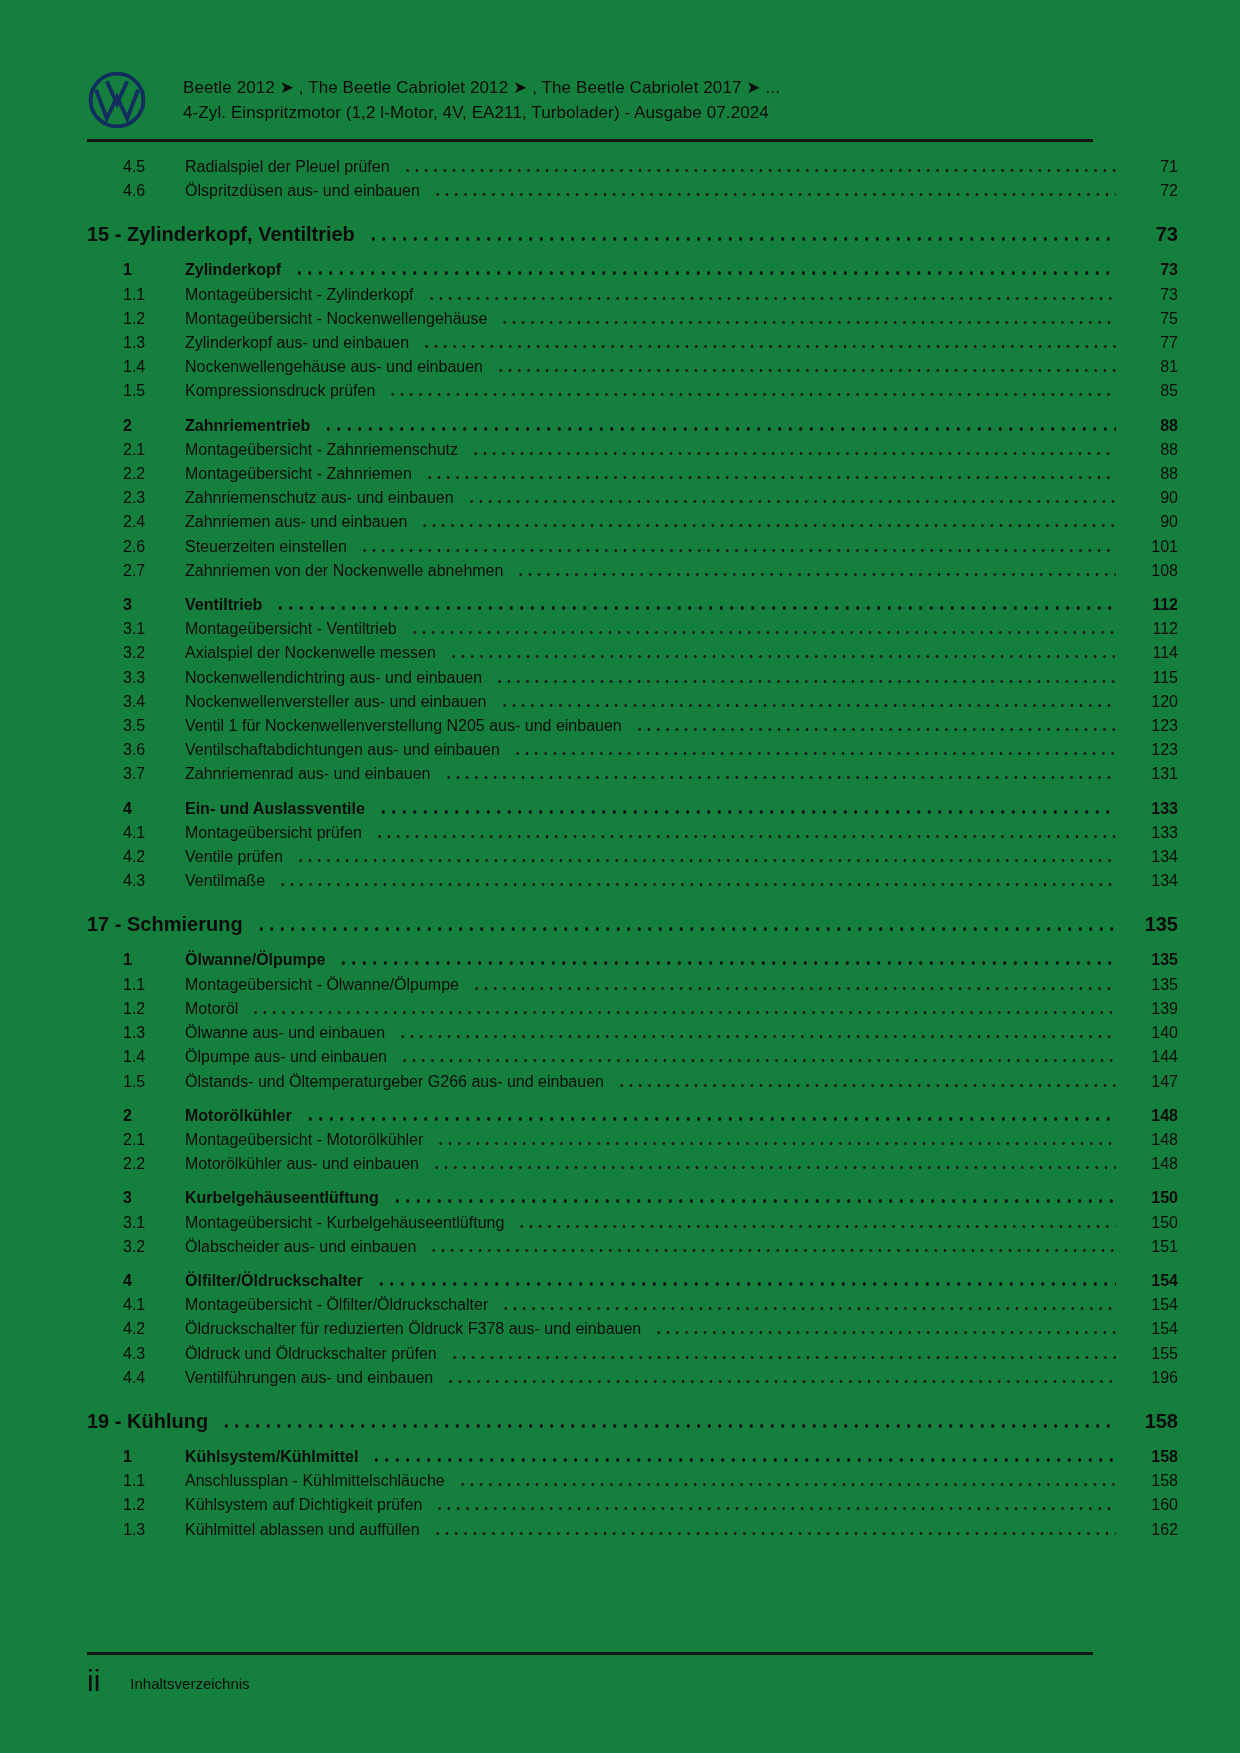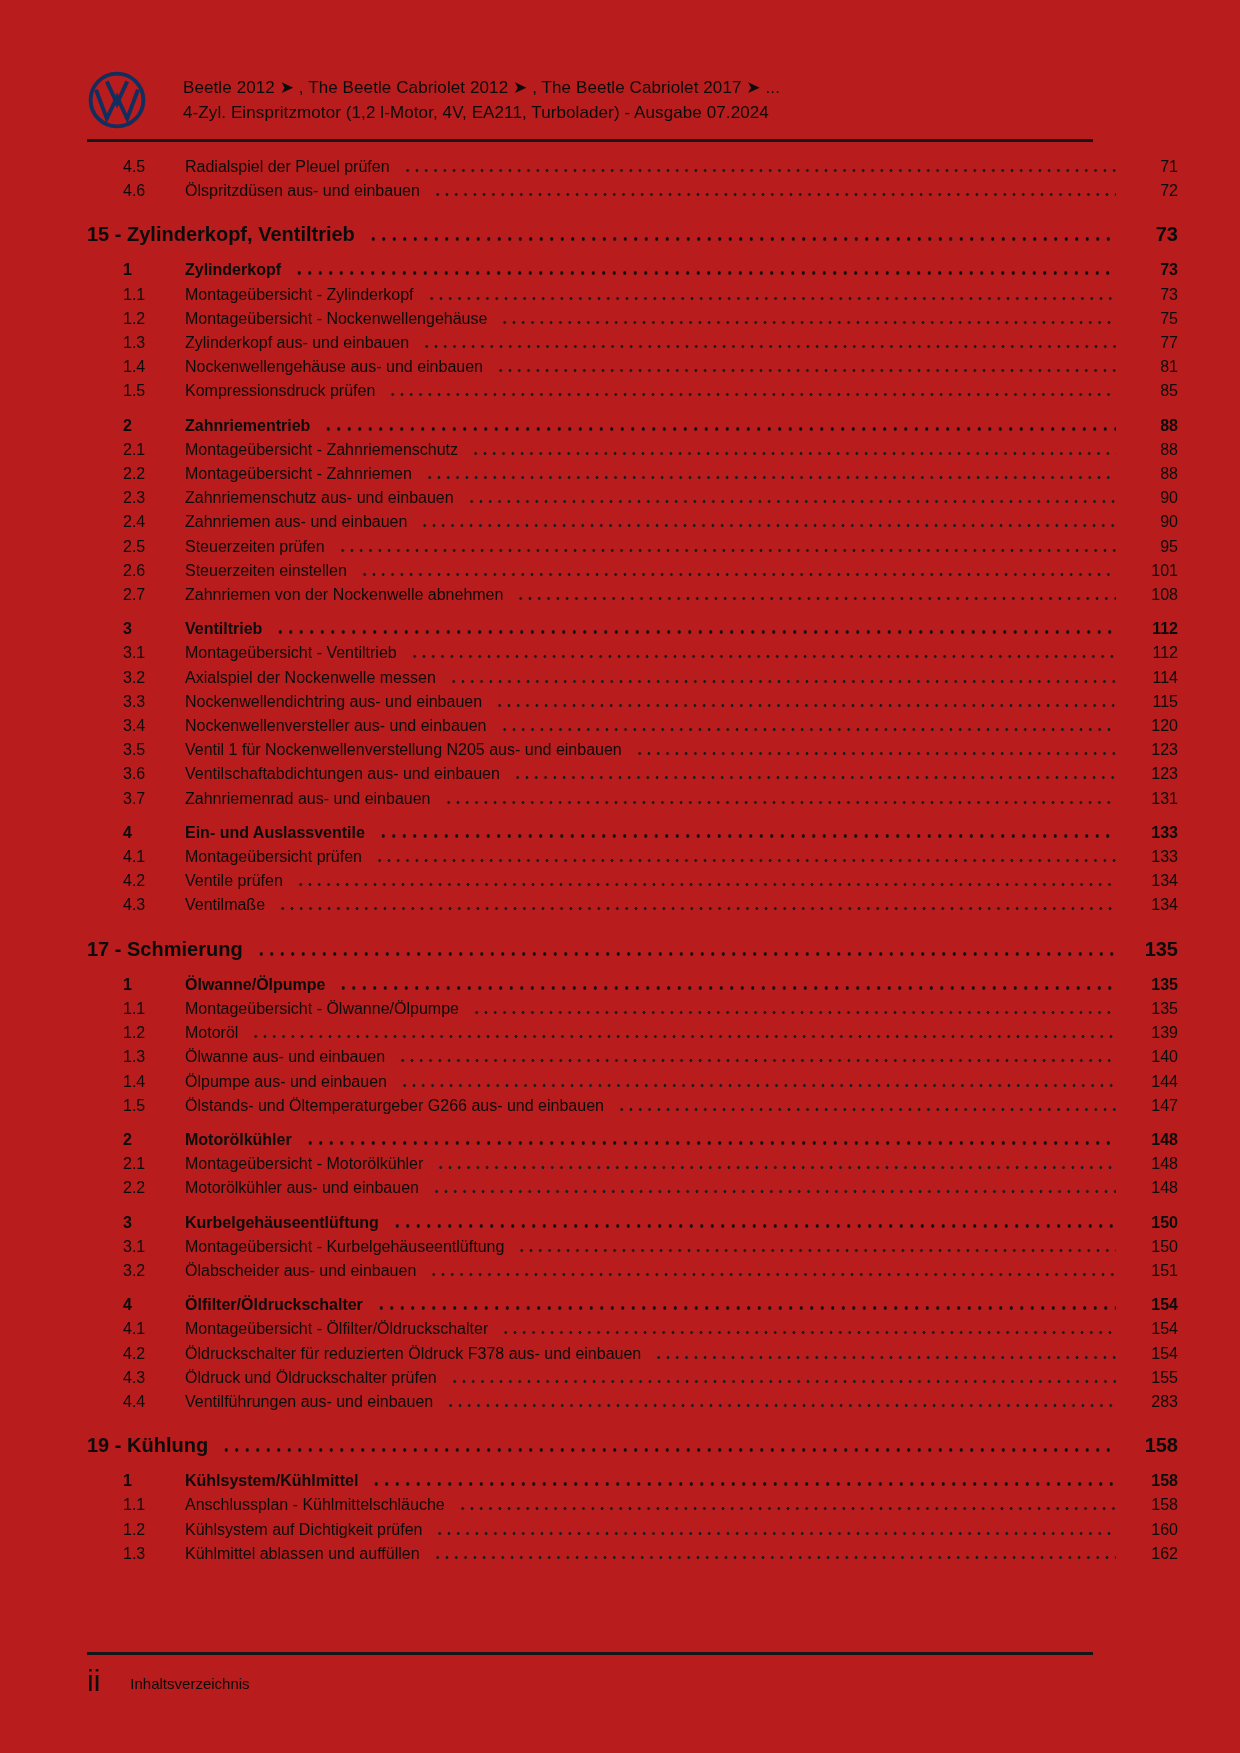--- a/index.html
+++ b/index.html
@@ -1,19 +1,19 @@
 <!DOCTYPE html>
 <html><head>
 <meta charset="utf-8">
 <style>
   html,body { margin:0; padding:0; background:#ffffff; }
   .page {
     position:relative;
     width:1240px; height:1753px;
-    background:#b91c1c;
+    background:#15803d;
     overflow:hidden;
     font-family:"Liberation Sans","DejaVu Sans",sans-serif;
     color:#0c0c0c;
   }
   
   .header-wrap {
     margin:70px 147px 0 87px;
     border-bottom:3.5px solid #161616;
     padding-bottom:9px;
     display:flex; align-items:center; gap:36px;
@@ -148,26 +148,20 @@
         <span class="leader"></span>
         <span class="pnum">90</span>
       </div>
       <div class="row sub">
         <span class="num">2.4</span>
         <span class="title">Zahnriemen aus- und einbauen</span>
         <span class="leader"></span>
         <span class="pnum">90</span>
       </div>
       <div class="row sub">
-        <span class="num">2.5</span>
-        <span class="title">Steuerzeiten prüfen</span>
-        <span class="leader"></span>
-        <span class="pnum">95</span>
-      </div>
-      <div class="row sub">
         <span class="num">2.6</span>
         <span class="title">Steuerzeiten einstellen</span>
         <span class="leader"></span>
         <span class="pnum">101</span>
       </div>
       <div class="row sub">
         <span class="num">2.7</span>
         <span class="title">Zahnriemen von der Nockenwelle abnehmen</span>
         <span class="leader"></span>
         <span class="pnum">108</span>
@@ -342,21 +336,21 @@
       <div class="row sub">
         <span class="num">4.3</span>
         <span class="title">Öldruck und Öldruckschalter prüfen</span>
         <span class="leader"></span>
         <span class="pnum">155</span>
       </div>
       <div class="row sub">
         <span class="num">4.4</span>
         <span class="title">Ventilführungen aus- und einbauen</span>
         <span class="leader"></span>
-        <span class="pnum">283</span>
+        <span class="pnum">196</span>
       </div>
       <div class="row chapter">
         <span class="title">19 - Kühlung</span>
         <span class="leader"></span>
         <span class="pnum">158</span>
       </div>
       <div class="row section">
         <span class="num">1</span>
         <span class="title">Kühlsystem/Kühlmittel</span>
         <span class="leader"></span>

